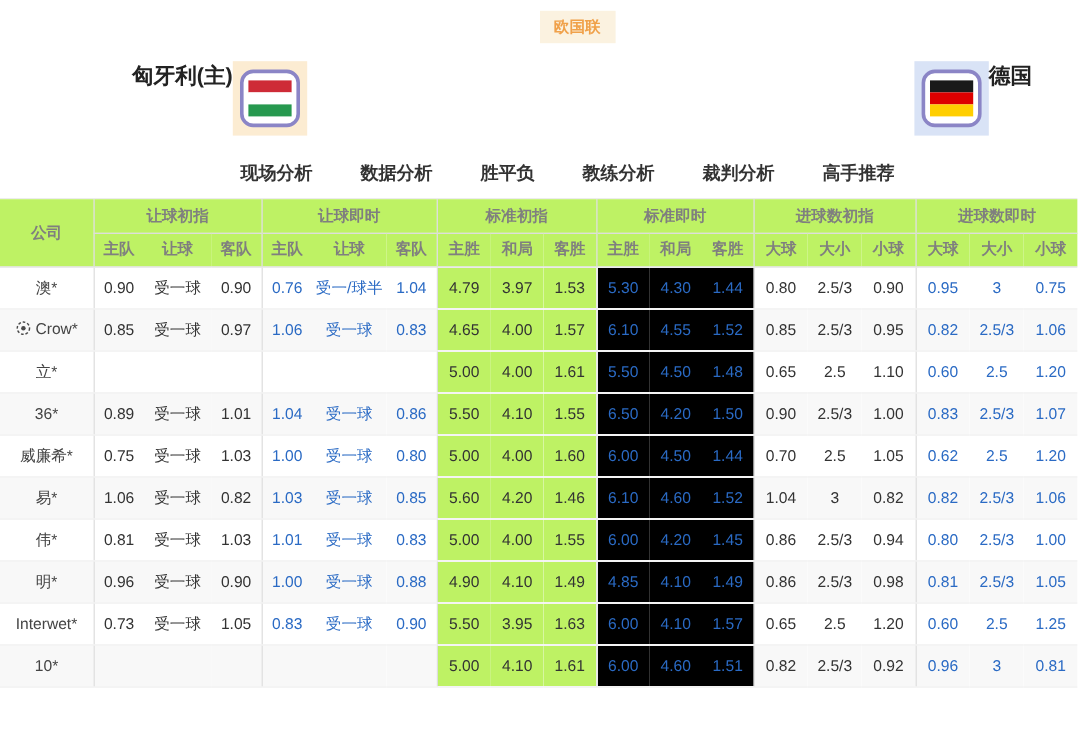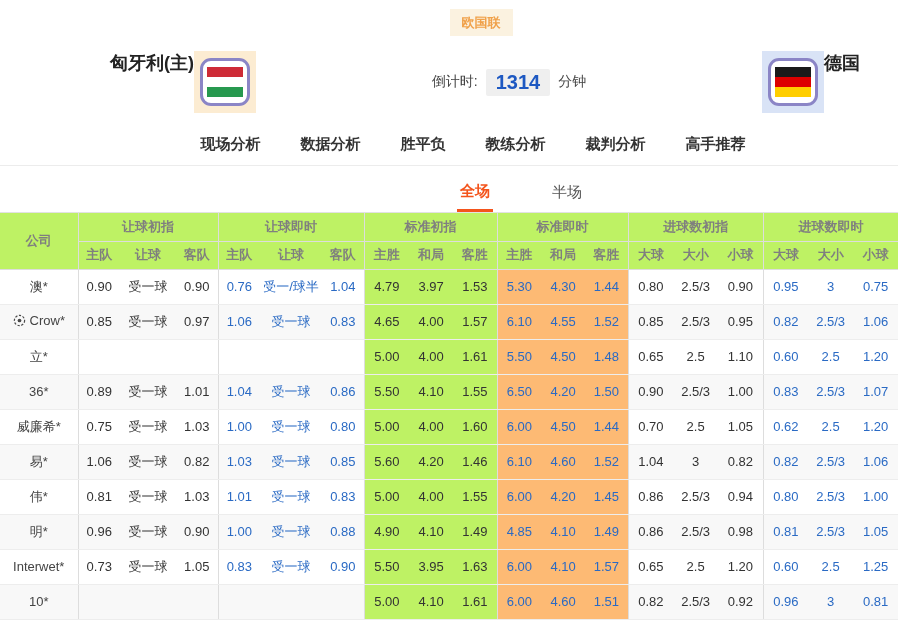--- a/index.html
+++ b/index.html
@@ -51,21 +51,21 @@
   
   table { width:898px; border-collapse:collapse; table-layout:fixed; }
   thead th { background:#bef264; color:#7f7f7f; font-size:13px; font-weight:bold;
     height:28px; border-bottom:1px solid #ddd; }
   tbody td { height:35px; text-align:center; font-size:13px; color:#333;
     border-bottom:1px solid #ededed; white-space:nowrap; overflow:hidden; }
   tbody tr:nth-child(even) { background:#f8f8f8; }
   .gs { border-left:1px solid #ddd; }
   .live { color:#2a6ac4; }
   td.c-si { background:#bef264; }
-  td.c-sl { background:#fdba74; }
+  td.c-sl { background:#000000; }
   .company-cell { color:#444; }
   .crow-ic { display:inline-block; vertical-align:-2px; margin-right:4px; }
 </style>
 </head>
 <body>
 
 <div>
 
   <div class="topbar-wrap">
     <div class="topbar">
@@ -76,25 +76,20 @@
   <div class="match-header">
     <div class="team">
       <span class="team-name">匈牙利(主)</span>
       <span class="flag-outer home">
         <span class="flag hu">
             <i class="s1"></i>
             <i class="s2"></i>
             <i class="s3"></i>
           </span>
       </span>
-    </div>
-    <div class="countdown">
-      <span>倒计时:</span>
-      <span class="cd-value">1314</span>
-      <span>分钟</span>
     </div>
     <div class="team">
       <span class="flag-outer away">
         <span class="flag de">
             <i class="s1"></i>
             <i class="s2"></i>
             <i class="s3"></i>
           </span>
       </span>
       <span class="team-name">德国</span>
@@ -105,24 +100,20 @@
     <div class="nav-tabs" id="nav-tabs">
         <div class="nav-tab">现场分析</div>
         <div class="nav-tab">数据分析</div>
         <div class="nav-tab">胜平负</div>
         <div class="nav-tab">教练分析</div>
         <div class="nav-tab">裁判分析</div>
         <div class="nav-tab">高手推荐</div>
       </div>
   </div>
 
-  <div class="sub-row" id="sub-tabs">
-      <div class="sub-tab active">全场</div>
-      <div class="sub-tab">半场</div>
-    </div>
 
   <table>
     <colgroup id="cols">
         <col style="width: 78px;">
         <col style="width: 42px;">
         <col style="width: 56px;">
         <col style="width: 42px;">
         <col style="width: 42px;">
         <col style="width: 62px;">
         <col style="width: 42px;">

